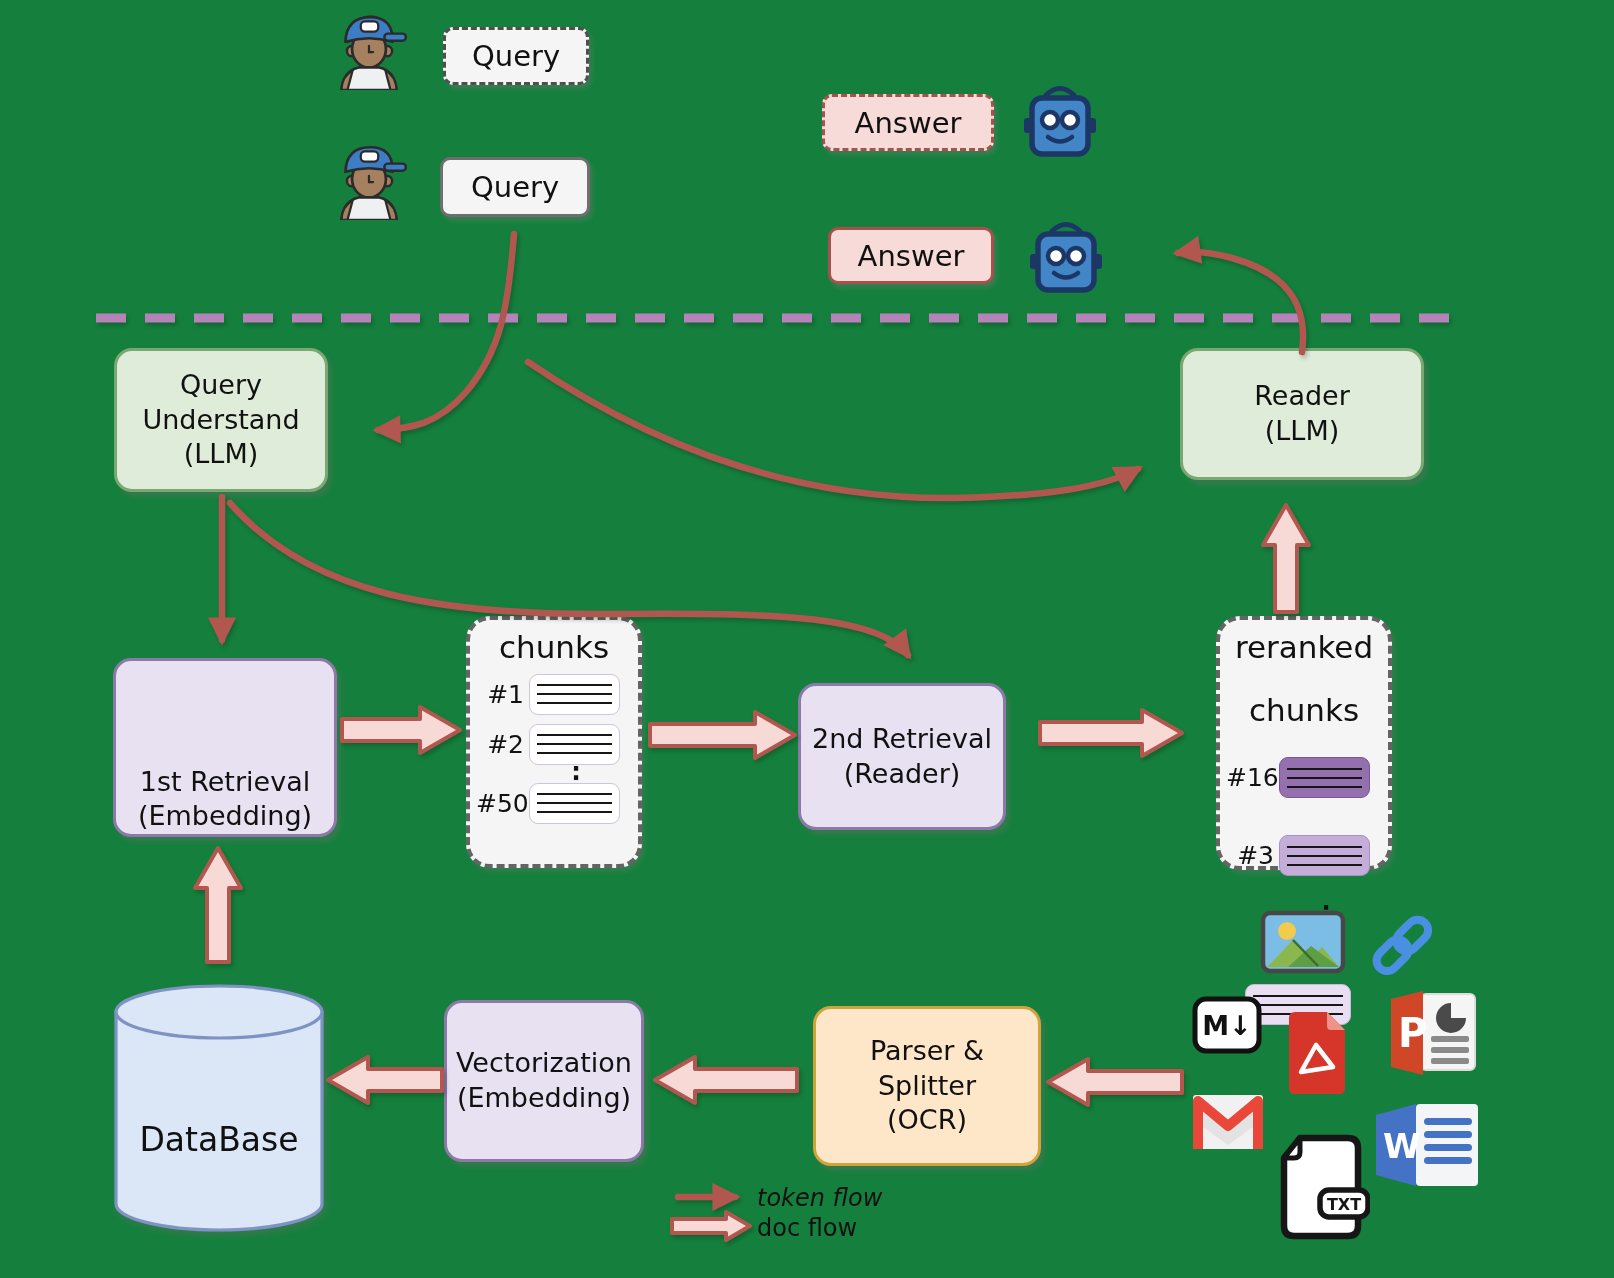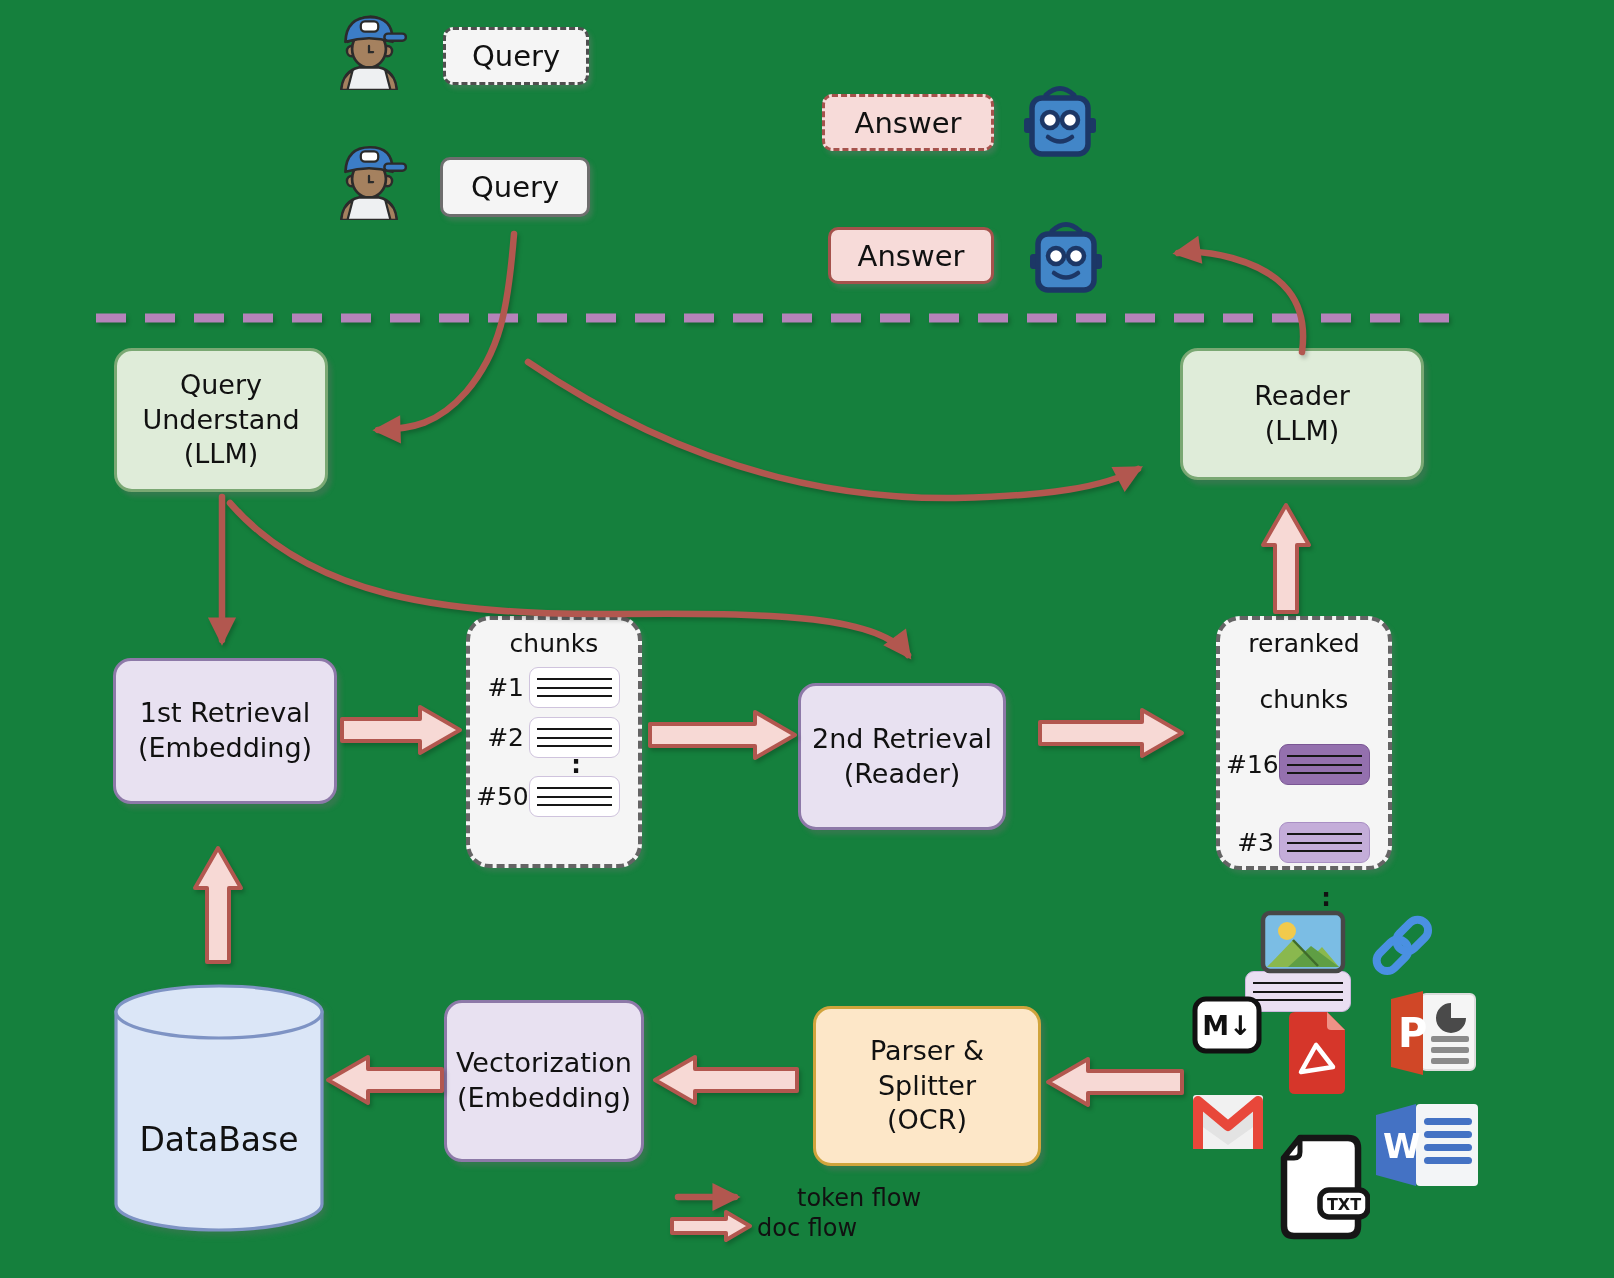--- a/index.html
+++ b/index.html
@@ -17,21 +17,21 @@
   .pill{position:absolute;border-radius:10px;display:flex;align-items:center;justify-content:center;
         font-size:29px;box-shadow:3px 4px 4px rgba(120,120,120,.35);box-sizing:border-box;}
   .q-dashed{background:#f5f5f5;border:3.5px dashed #4f4f4f;}
   .q-solid{background:#f5f5f5;border:3.5px solid #6e6e6e;}
   .a-dashed{background:#f7dbd9;border:3.5px dashed #a5524c;}
   .a-solid{background:#f7dbd9;border:3.5px solid #a5524c;}
   
   .dashedbox{position:absolute;background:#f5f5f5;border:4.5px dashed #646464;border-radius:24px;
              box-shadow:3px 4px 4px rgba(120,120,120,.28);display:flex;flex-direction:column;
              align-items:center;padding:10px 6px 6px 6px;box-sizing:border-box;}
-  .dbtitle{font-size:25px;line-height:1.12;text-align:center;}
+  .dbtitle{font-size:31px;line-height:1.12;text-align:center;}
   .chunkrow{display:flex;align-items:center;justify-content:flex-end;width:100%;
             padding-right:12px;gap:5px;margin-top:9px;box-sizing:border-box;}
   .chunkid{font-size:25px;min-width:48px;text-align:right;}
   .card{width:106px;height:41px;background:#fff;border:1.6px solid #cfc3dd;border-radius:9px;
         display:flex;flex-direction:column;justify-content:space-evenly;padding:3px 7px;
         box-sizing:border-box;}
   .card .ln{border-top:2.6px solid #161616;}
   .c-hi{background:#9470ae;border-color:#7a5694;}
   .c-mid{background:#c4add9;border-color:#a98fc4;}
   .c-lo{background:#eadff2;border-color:#cbb7dd;}
@@ -114,21 +114,21 @@
     <span>Query</span>
     <span>Understand</span>
     <span>(LLM)</span>
   </div>
 
   <div class="node green" style="left:1180px;top:348px;width:244px;height:132px;">
     <span>Reader</span>
     <span>(LLM)</span>
   </div>
 
-  <div class="node purple" style="left:113px;top:658px;width:224px;height:146px;">
+  <div class="node purple" style="left:113px;top:658px;width:224px;height:179px;justify-content:flex-end;">
     <span>1st Retrieval</span>
     <span>(Embedding)</span>
   </div>
 
   <div class="node purple" style="left:798px;top:683px;width:208px;height:147px;">
     <span>2nd Retrieval</span>
     <span>(Reader)</span>
   </div>
 
   <div class="node purple" style="left:444px;top:1000px;width:200px;height:162px;">
@@ -202,21 +202,21 @@
   </div>
 
   <div class="abs" style="left:112px;top:982px;width:214px;height:252px;">
     <svg width="214" height="252" viewBox="0 0 214 252" xmlns="http://www.w3.org/2000/svg" style="filter:drop-shadow(3px 4px 3px rgba(110,110,110,.35));">
       <path d="M4 30 L4 222 A103 26 0 0 0 210 222 L210 30 Z" fill="#dbe6f7" stroke="#7e93c4" stroke-width="3.2"></path>
       <ellipse cx="107" cy="30" rx="103" ry="26" fill="#dbe6f7" stroke="#7e93c4" stroke-width="3.2"></ellipse>
     </svg>
     <div class="dblabel" style="top:138px;">DataBase</div>
   </div>
 
-  <div class="legendtext" style="left:797px;top:1186px;">token flow</div>
+  <div class="legendtext" style="left:757px;top:1186px;font-style:italic;">token flow</div>
   <div class="legendtext" style="left:757px;top:1216px;">doc flow</div>
 
   <svg class="icon" style="left:1260px;top:910px;" width="86" height="64" viewBox="0 0 86 64" xmlns="http://www.w3.org/2000/svg">
     <rect x="3" y="3" width="80" height="58" rx="7" fill="#7bbde4" stroke="#474747" stroke-width="4.5"></rect>
     <circle cx="27" cy="21" r="9" fill="#f2ca4c"></circle>
     <path d="M7 57 L33 30 L51 48 L62 37 L79 57 Z" fill="#8ab84e"></path>
     <path d="M28 57 L51 36 L79 57 Z" fill="#5f9e44"></path>
     <path d="M33 30 L58 56" stroke="#3f6b2a" stroke-width="2.5" fill="none"></path>
   </svg>
 

